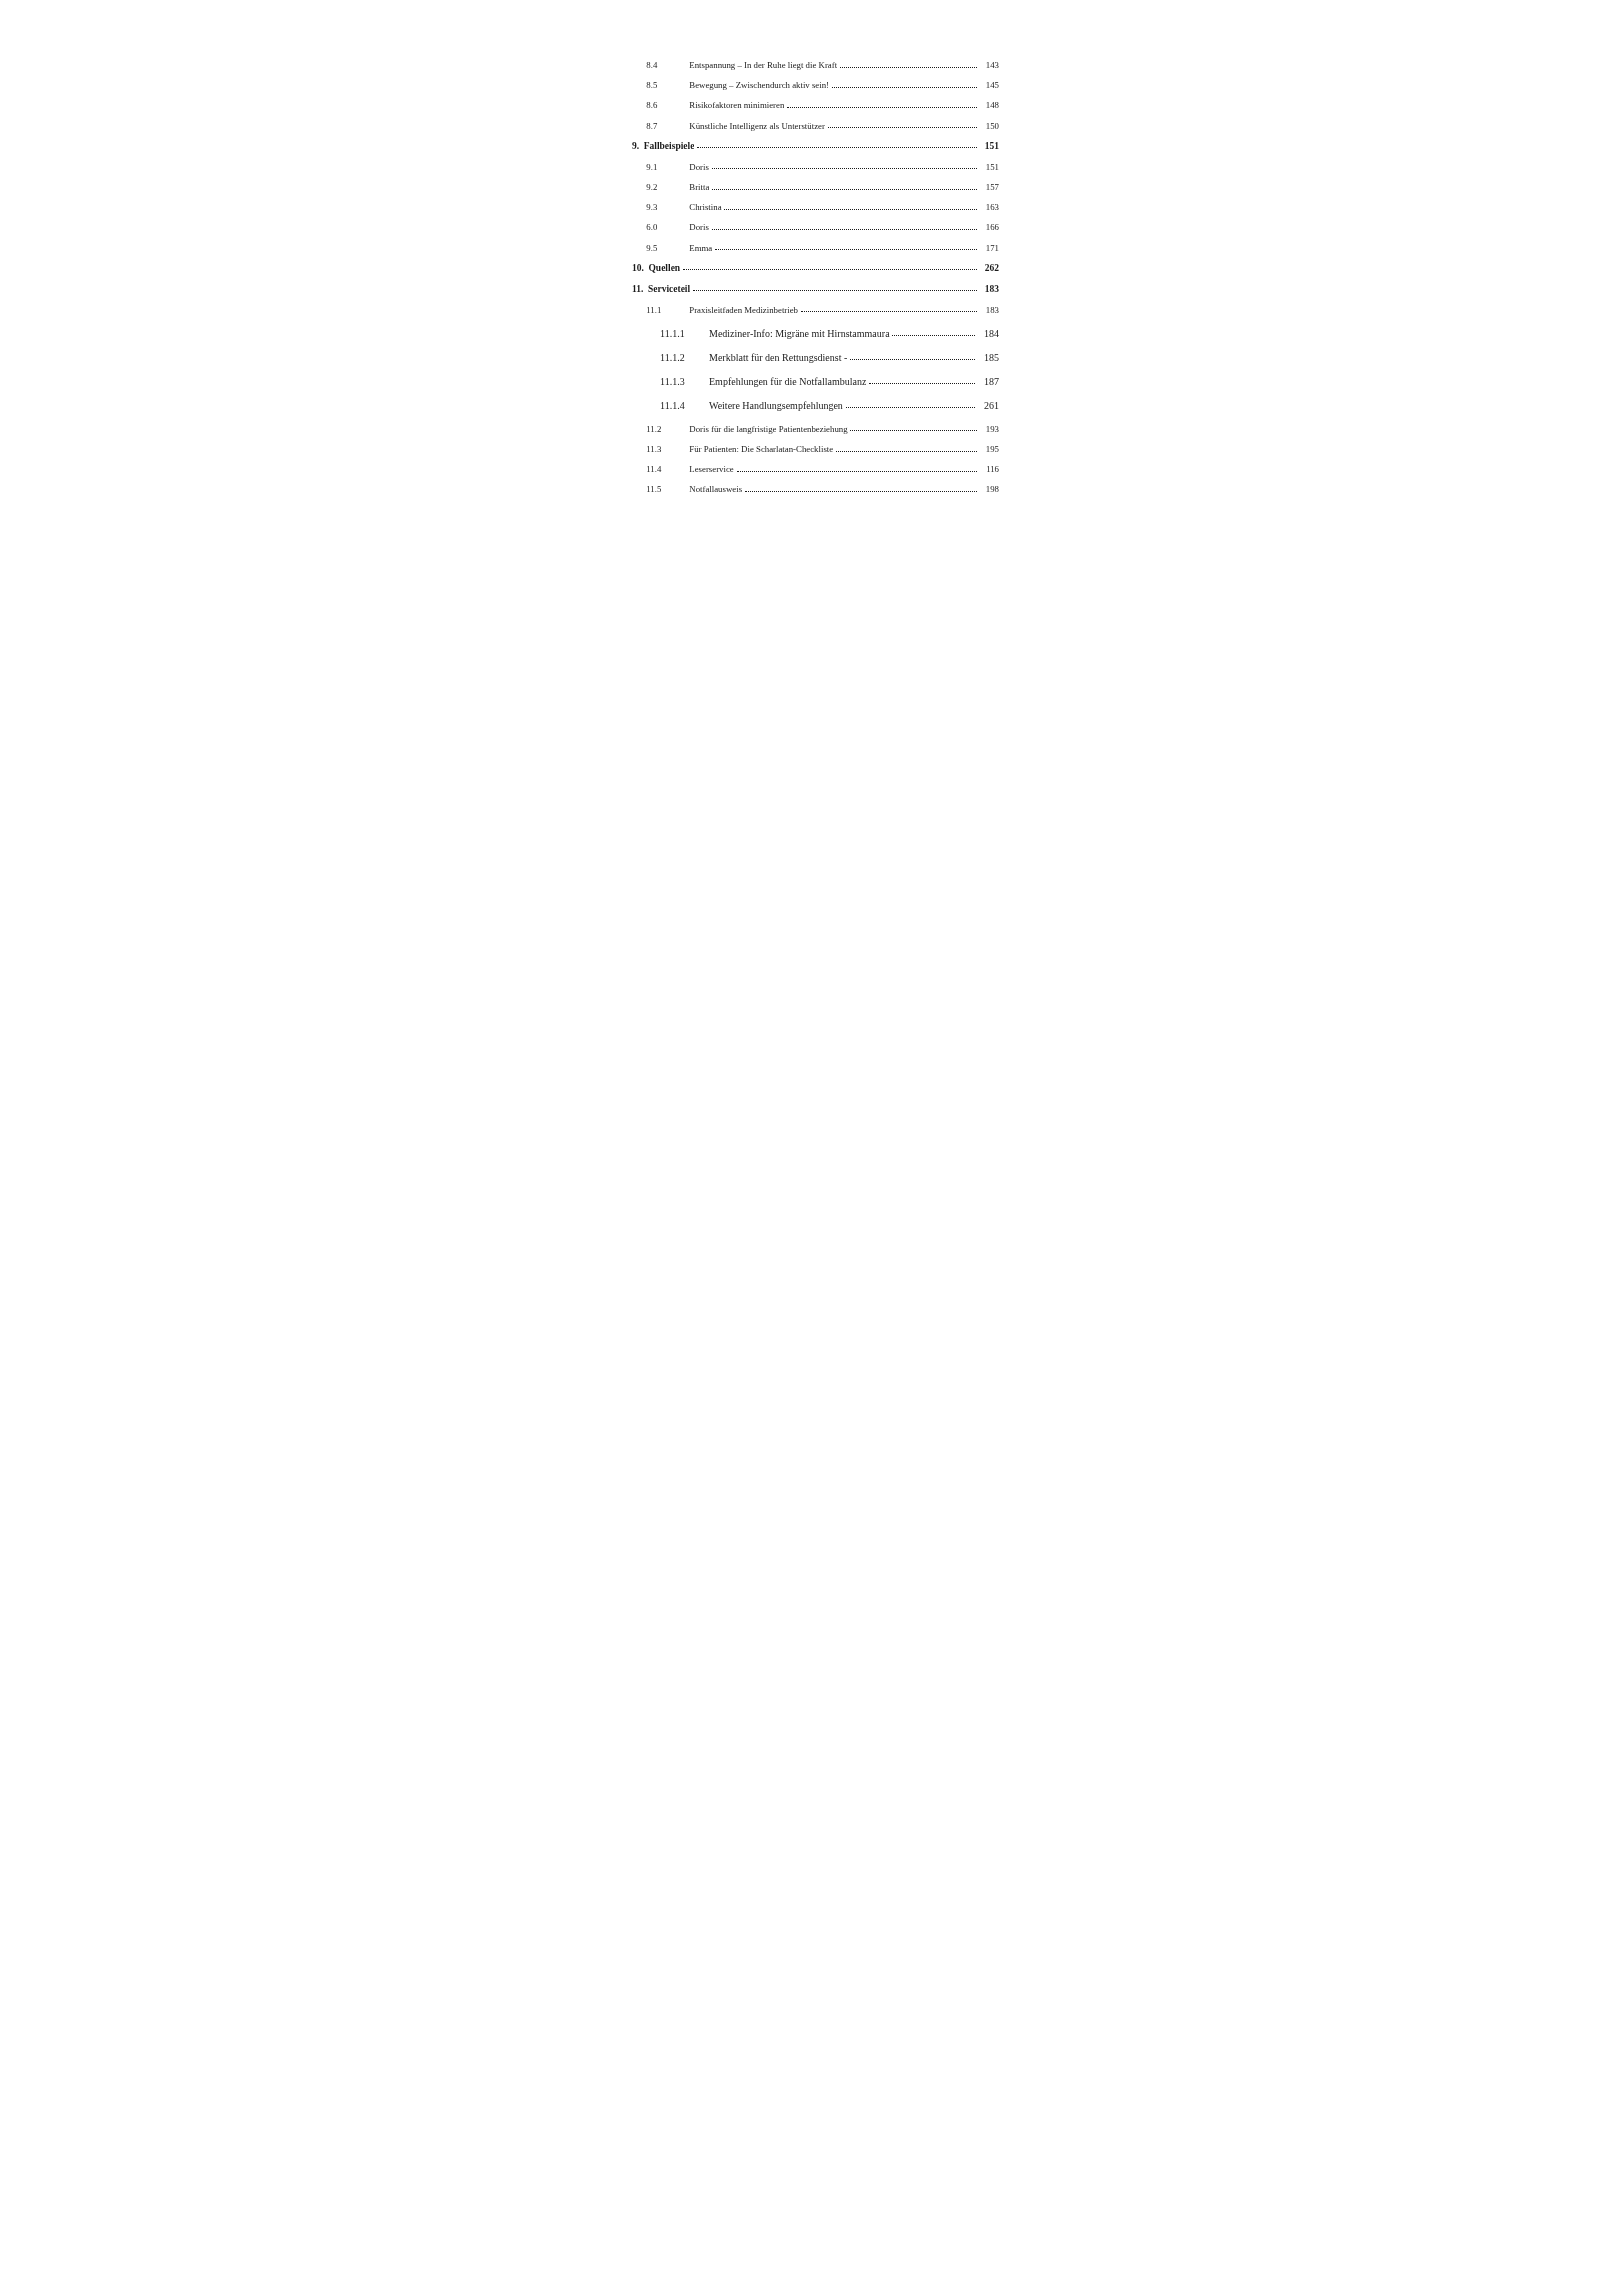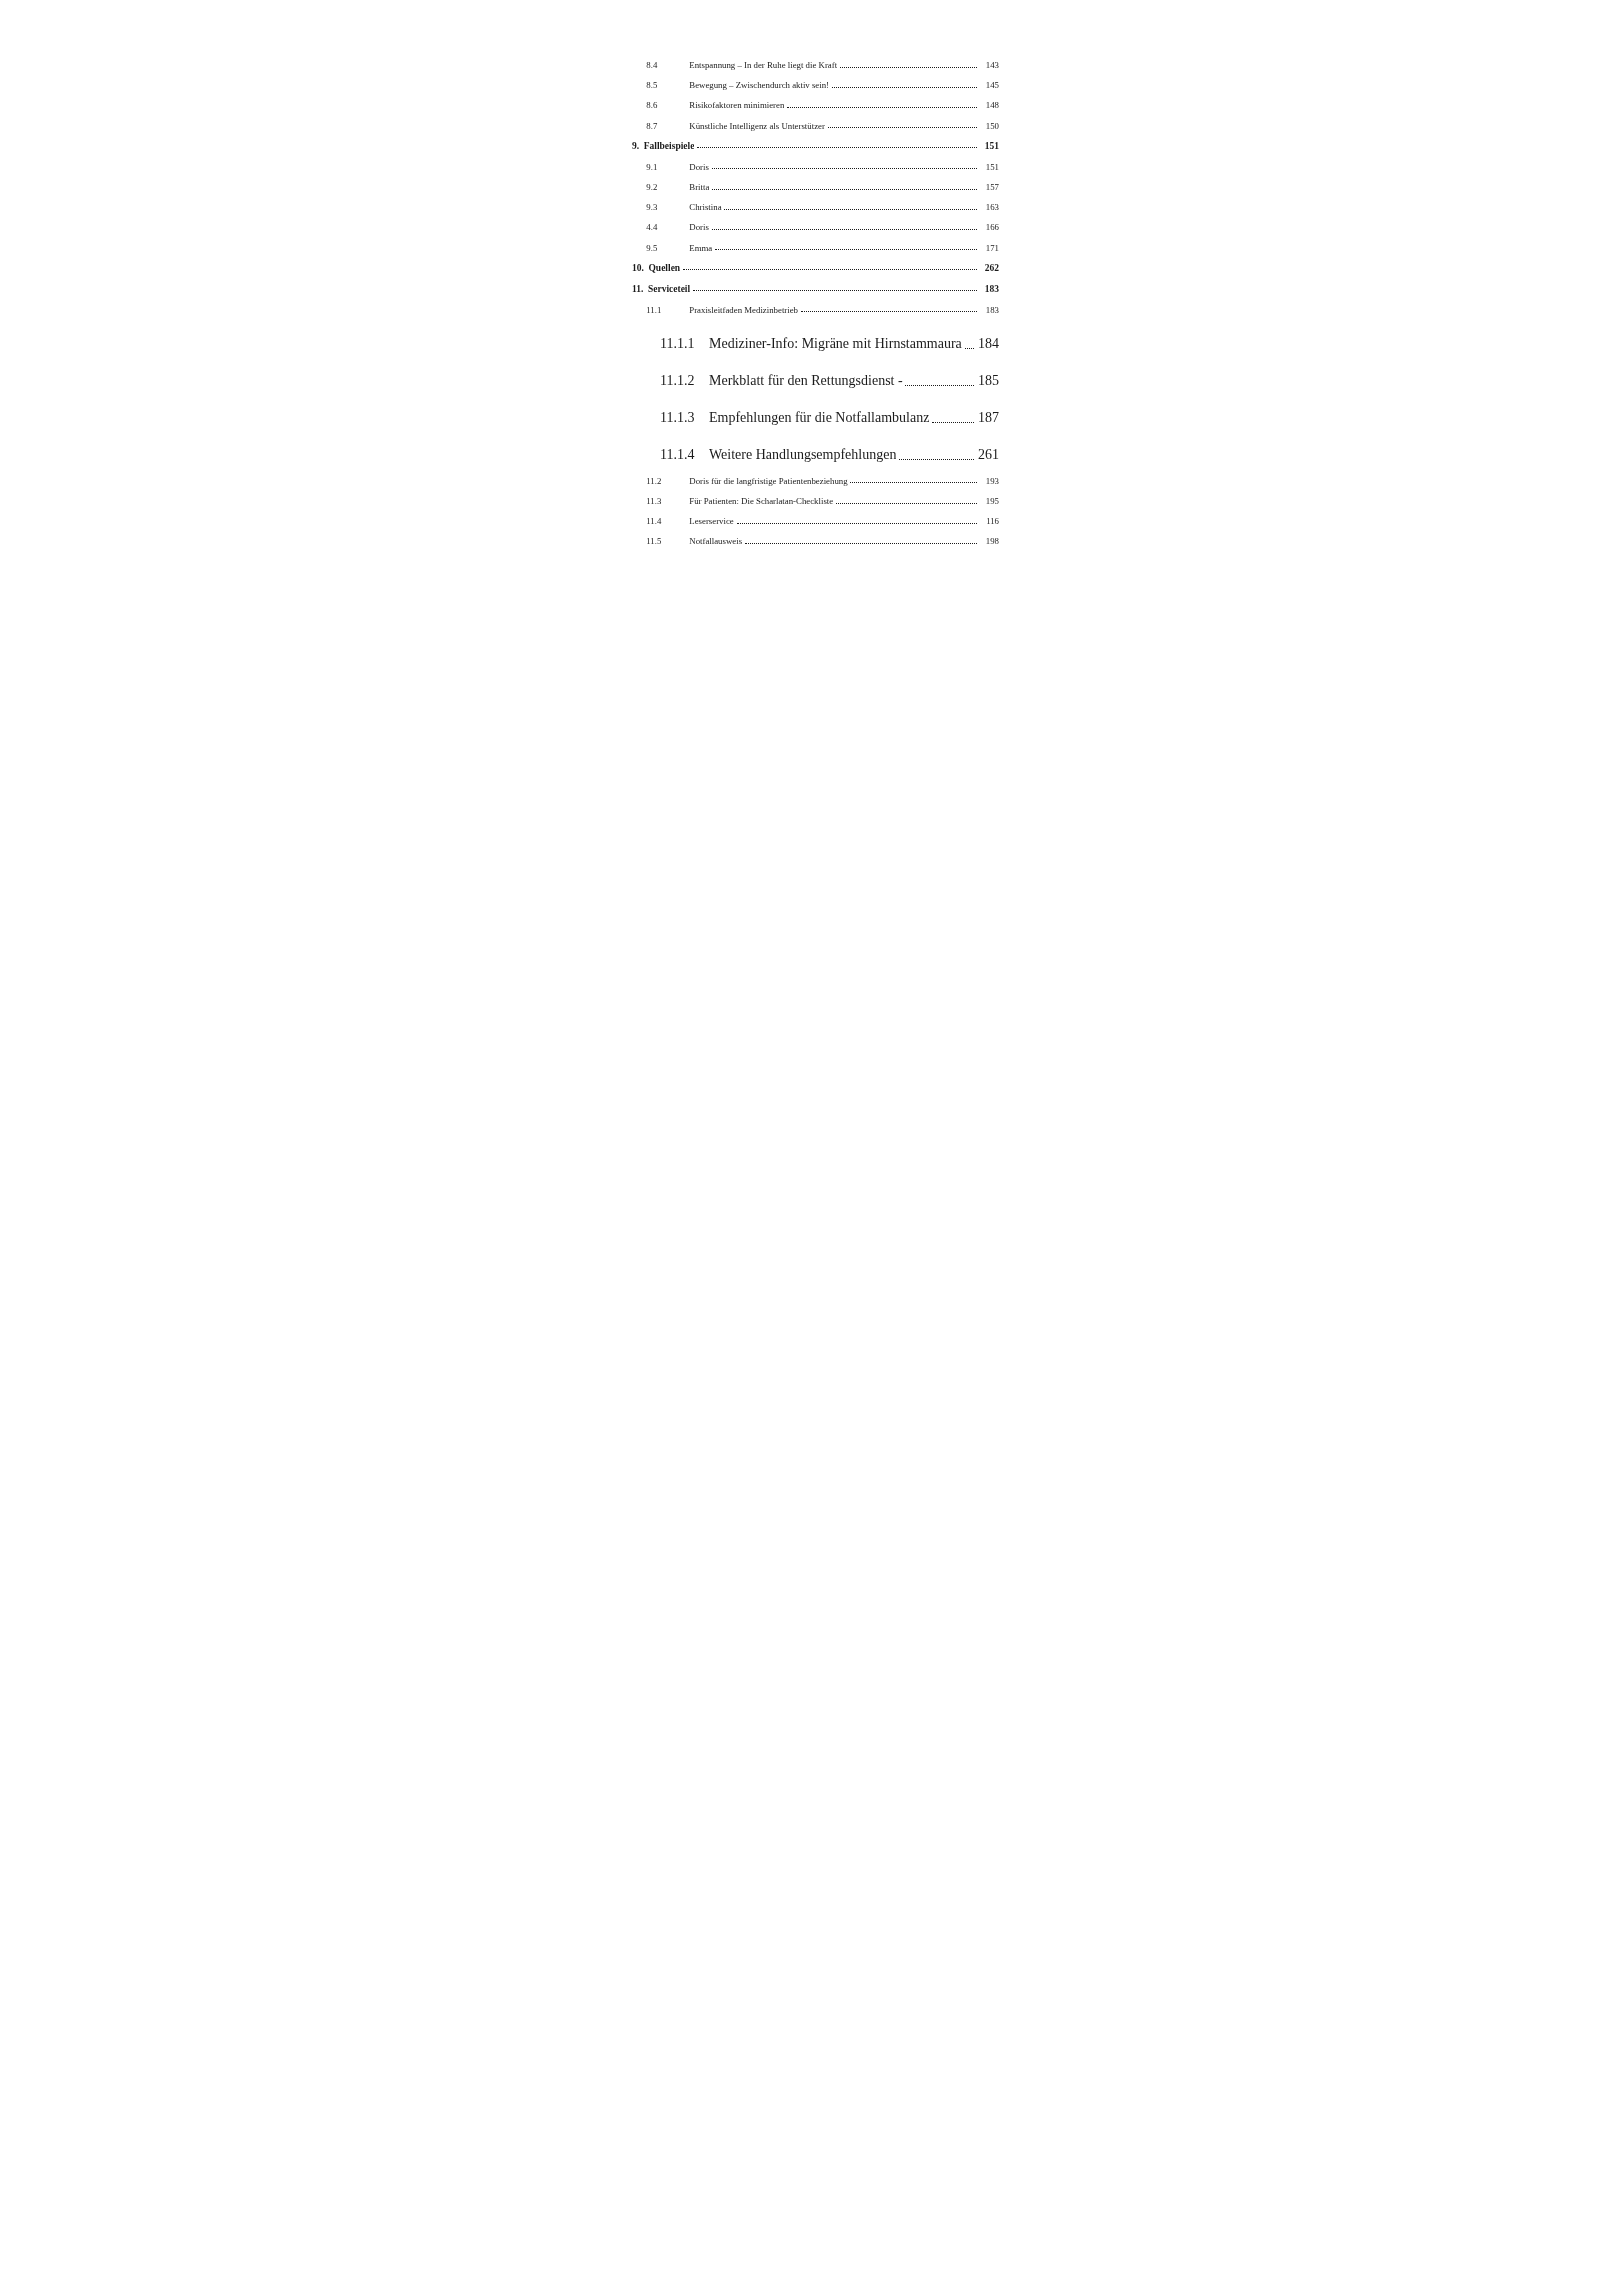--- a/index.html
+++ b/index.html
@@ -65,22 +65,22 @@
   }
   .chapter .num {
     margin-right: 4.6px;
   }
   .chapter .leader {
     border-bottom: 1.3px dotted #1b1b1b;
     margin-bottom: 2.3px;
   }
   
   .subsub {
-    font-size: 14px;
-    margin-top: 21px;
+    font-size: 10px;
+    margin-top: 13px;
     margin-bottom: 13px;
   }
   .subsub .num {
     margin-left: 28px;
     width: 49px;
   }
   .subsub .leader {
     margin-right: 3.7px;
   }
 </style>
@@ -131,21 +131,21 @@
         <span class="leader"></span>
         <span class="pg">157</span>
       </div>
       <div class="row sub">
         <span class="num">9.3</span>
         <span class="title">Christina</span>
         <span class="leader"></span>
         <span class="pg">163</span>
       </div>
       <div class="row sub">
-        <span class="num">4.4</span>
+        <span class="num">6.0</span>
         <span class="title">Doris</span>
         <span class="leader"></span>
         <span class="pg">166</span>
       </div>
       <div class="row sub">
         <span class="num">9.5</span>
         <span class="title">Emma</span>
         <span class="leader"></span>
         <span class="pg">171</span>
       </div>

